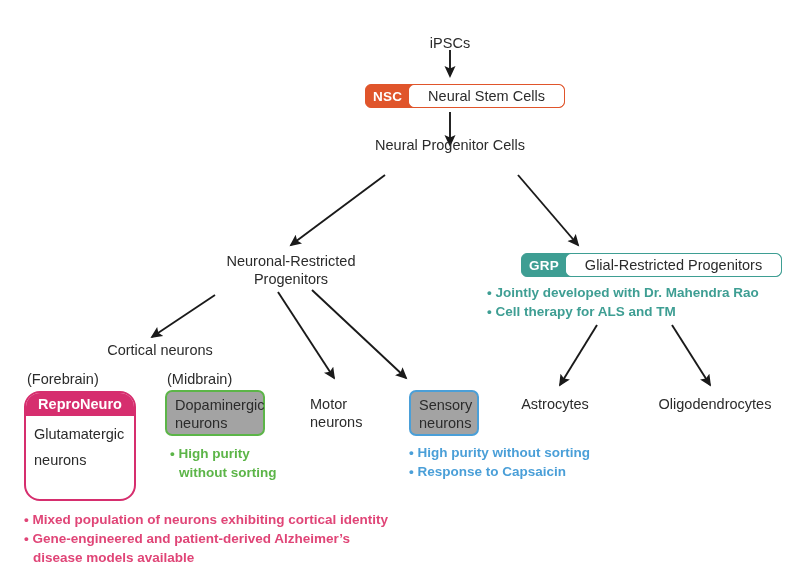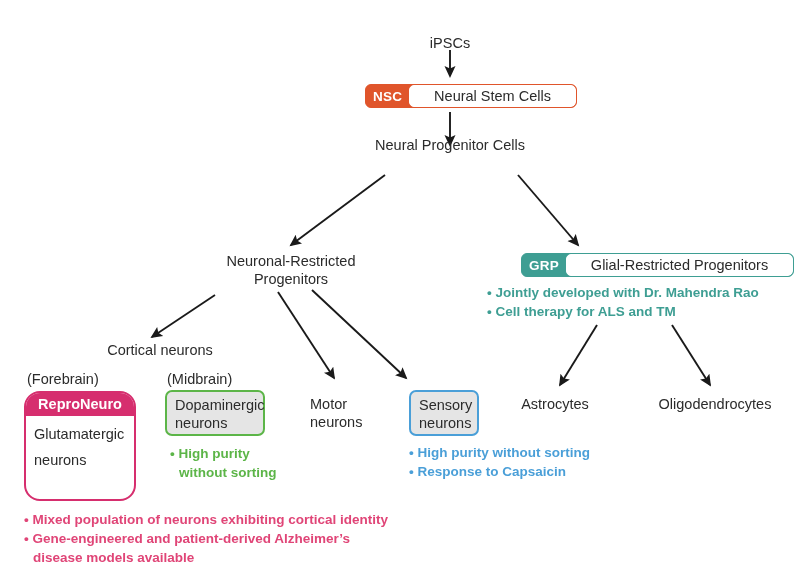--- a/index.html
+++ b/index.html
@@ -49,38 +49,38 @@
     font-size: 13.5px;
     padding: 0 7px;
     letter-spacing: 0.2px;
   }
   .pill .body {
     display: flex;
     align-items: center;
     background: #ffffff;
     color: #2b2b2b;
     font-size: 14.5px;
-    padding: 0 24px;
+    padding: 0 18px;
     border-radius: 5px;
     box-sizing: border-box;
     border: 1px solid;
   }
   .pill.nsc { border: 1.6px solid #E0552B; background: #E0552B; }
   .pill.nsc .tag { background: #E0552B; }
   .pill.nsc .body { border-color: #ffffff; }
   .pill.grp { border: 1.6px solid #3E9E93; background: #3E9E93; }
   .pill.grp .tag { background: #3E9E93; }
   .pill.grp .body { border-color: #ffffff; }
 
   
   .obox {
     position: absolute;
     box-sizing: border-box;
     border-radius: 7px;
-    background: #e5e5e5;
+    background: #a3a3a3;
     font-size: 14.5px;
     line-height: 18px;
     color: #2b2b2b;
     padding: 4px 7px 12px 8px;
     white-space: pre-line;
   }
   .obox.green { border: 2px solid #5CB548; }
   .obox.blue  { border: 2px solid #4A9FD8; }
 
   

